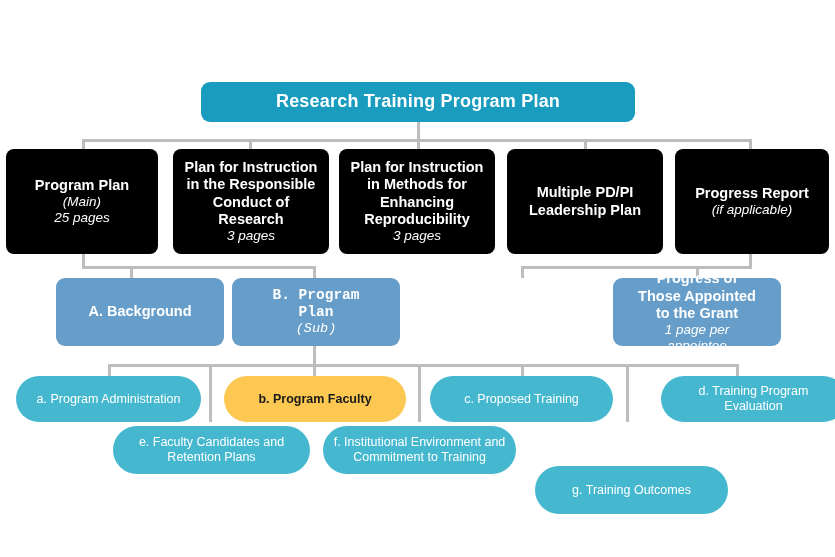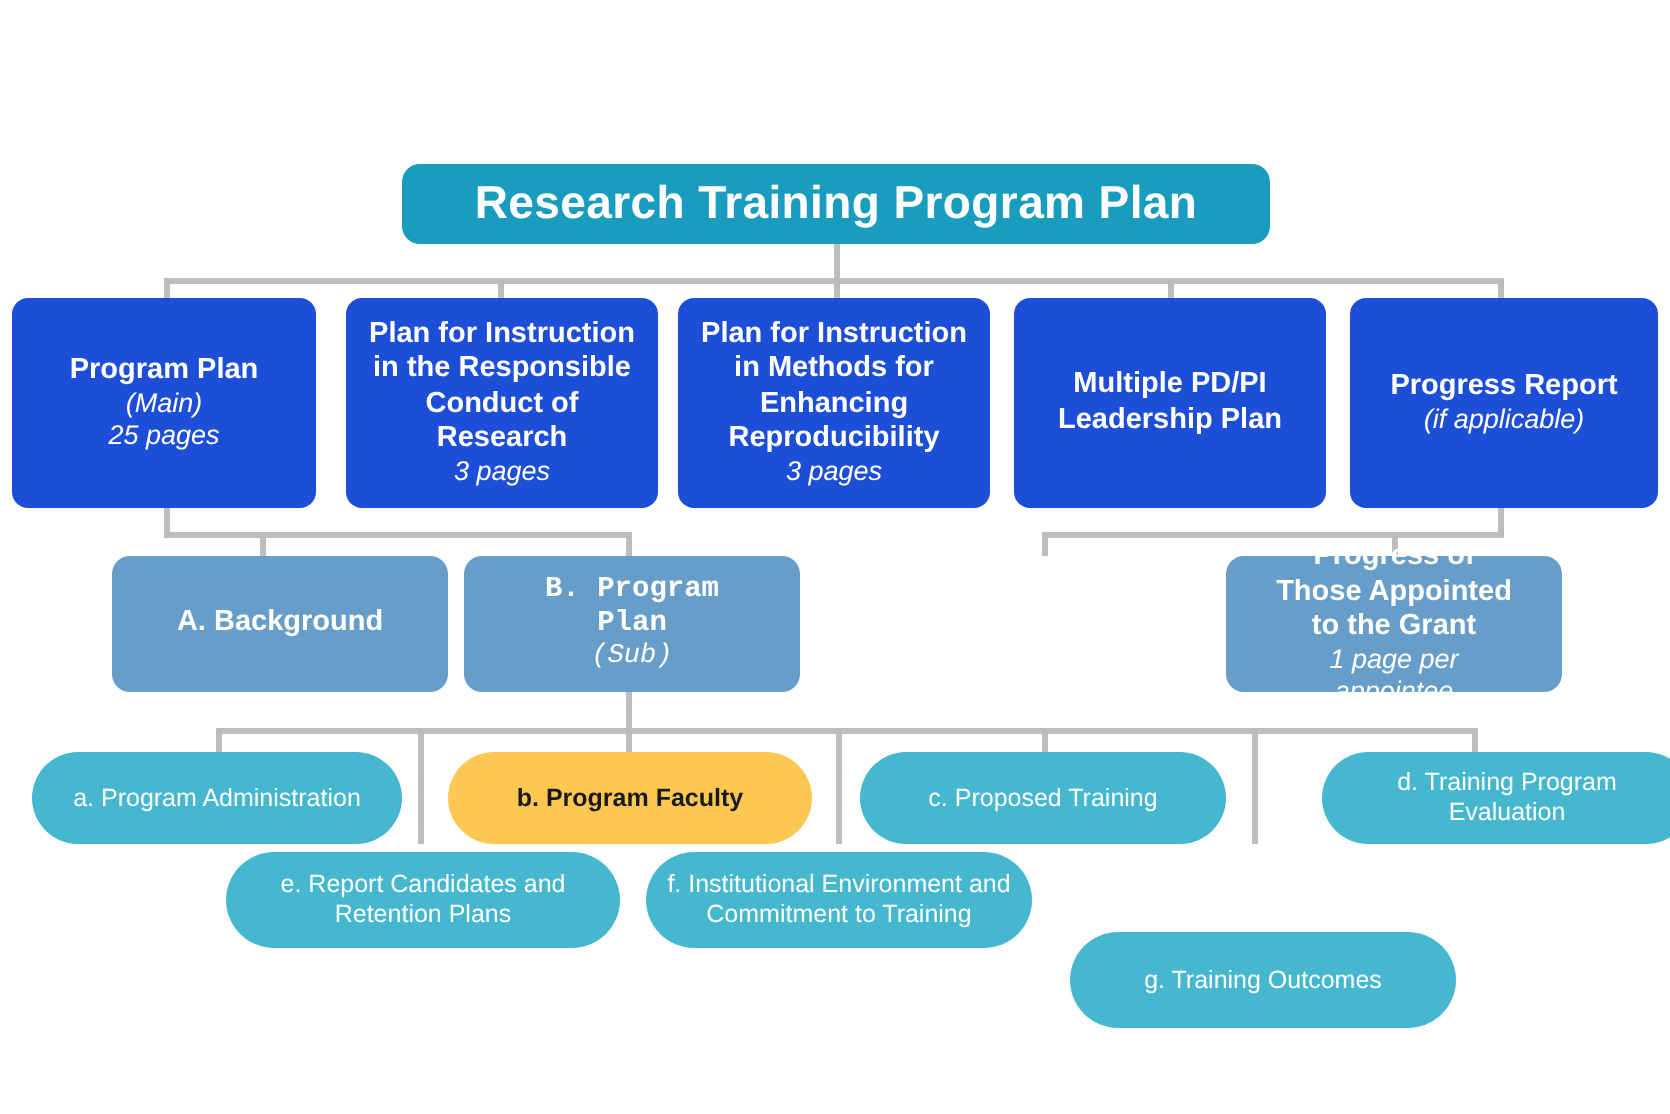--- a/index.html
+++ b/index.html
@@ -29,27 +29,27 @@
     line-height: 1.18;
     z-index: 5;
   }
   .node .lbl { display: block; }
   .node .sub { display: block; font-style: italic; font-weight: normal; }
 
   
   .lv0 {
     background: #1a9cbf;
     border-radius: 9px;
-    font-size: 23px;
+    font-size: 18px;
     font-weight: bold;
     letter-spacing: .2px;
   }
   
   .lv1 {
-    background: #1d4ed8;
+    background: #000000;
     border-radius: 8px;
     font-size: 14.5px;
     font-weight: bold;
     padding: 4px 6px;
   }
   .lv1 .sub { font-size: 13.5px; }
   
   .lv2 {
     background: #679ec9;
     border-radius: 9px;
@@ -169,21 +169,21 @@
 
   <div class="node lv3" style="left:430px; top:376px; width:183px; height:46px;">
     <span class="lbl">c. Proposed Training</span>
   </div>
 
   <div class="node lv3" style="left:661px; top:376px; width:185px; height:46px;text-align:center;">
     <span class="lbl">d. Training Program Evaluation</span>
   </div>
 
   <div class="node lv3" style="left:113px; top:426px; width:197px; height:48px;">
-    <span class="lbl">e. Report Candidates and Retention Plans</span>
+    <span class="lbl">e. Faculty Candidates and Retention Plans</span>
   </div>
 
   <div class="node lv3" style="left:323px; top:426px; width:193px; height:48px;">
     <span class="lbl">f. Institutional Environment and Commitment to Training</span>
   </div>
 
   <div class="node lv3" style="left:535px; top:426px; width:193px; height:48px;margin-top:40px;">
     <span class="lbl">g. Training Outcomes</span>
   </div>
 

